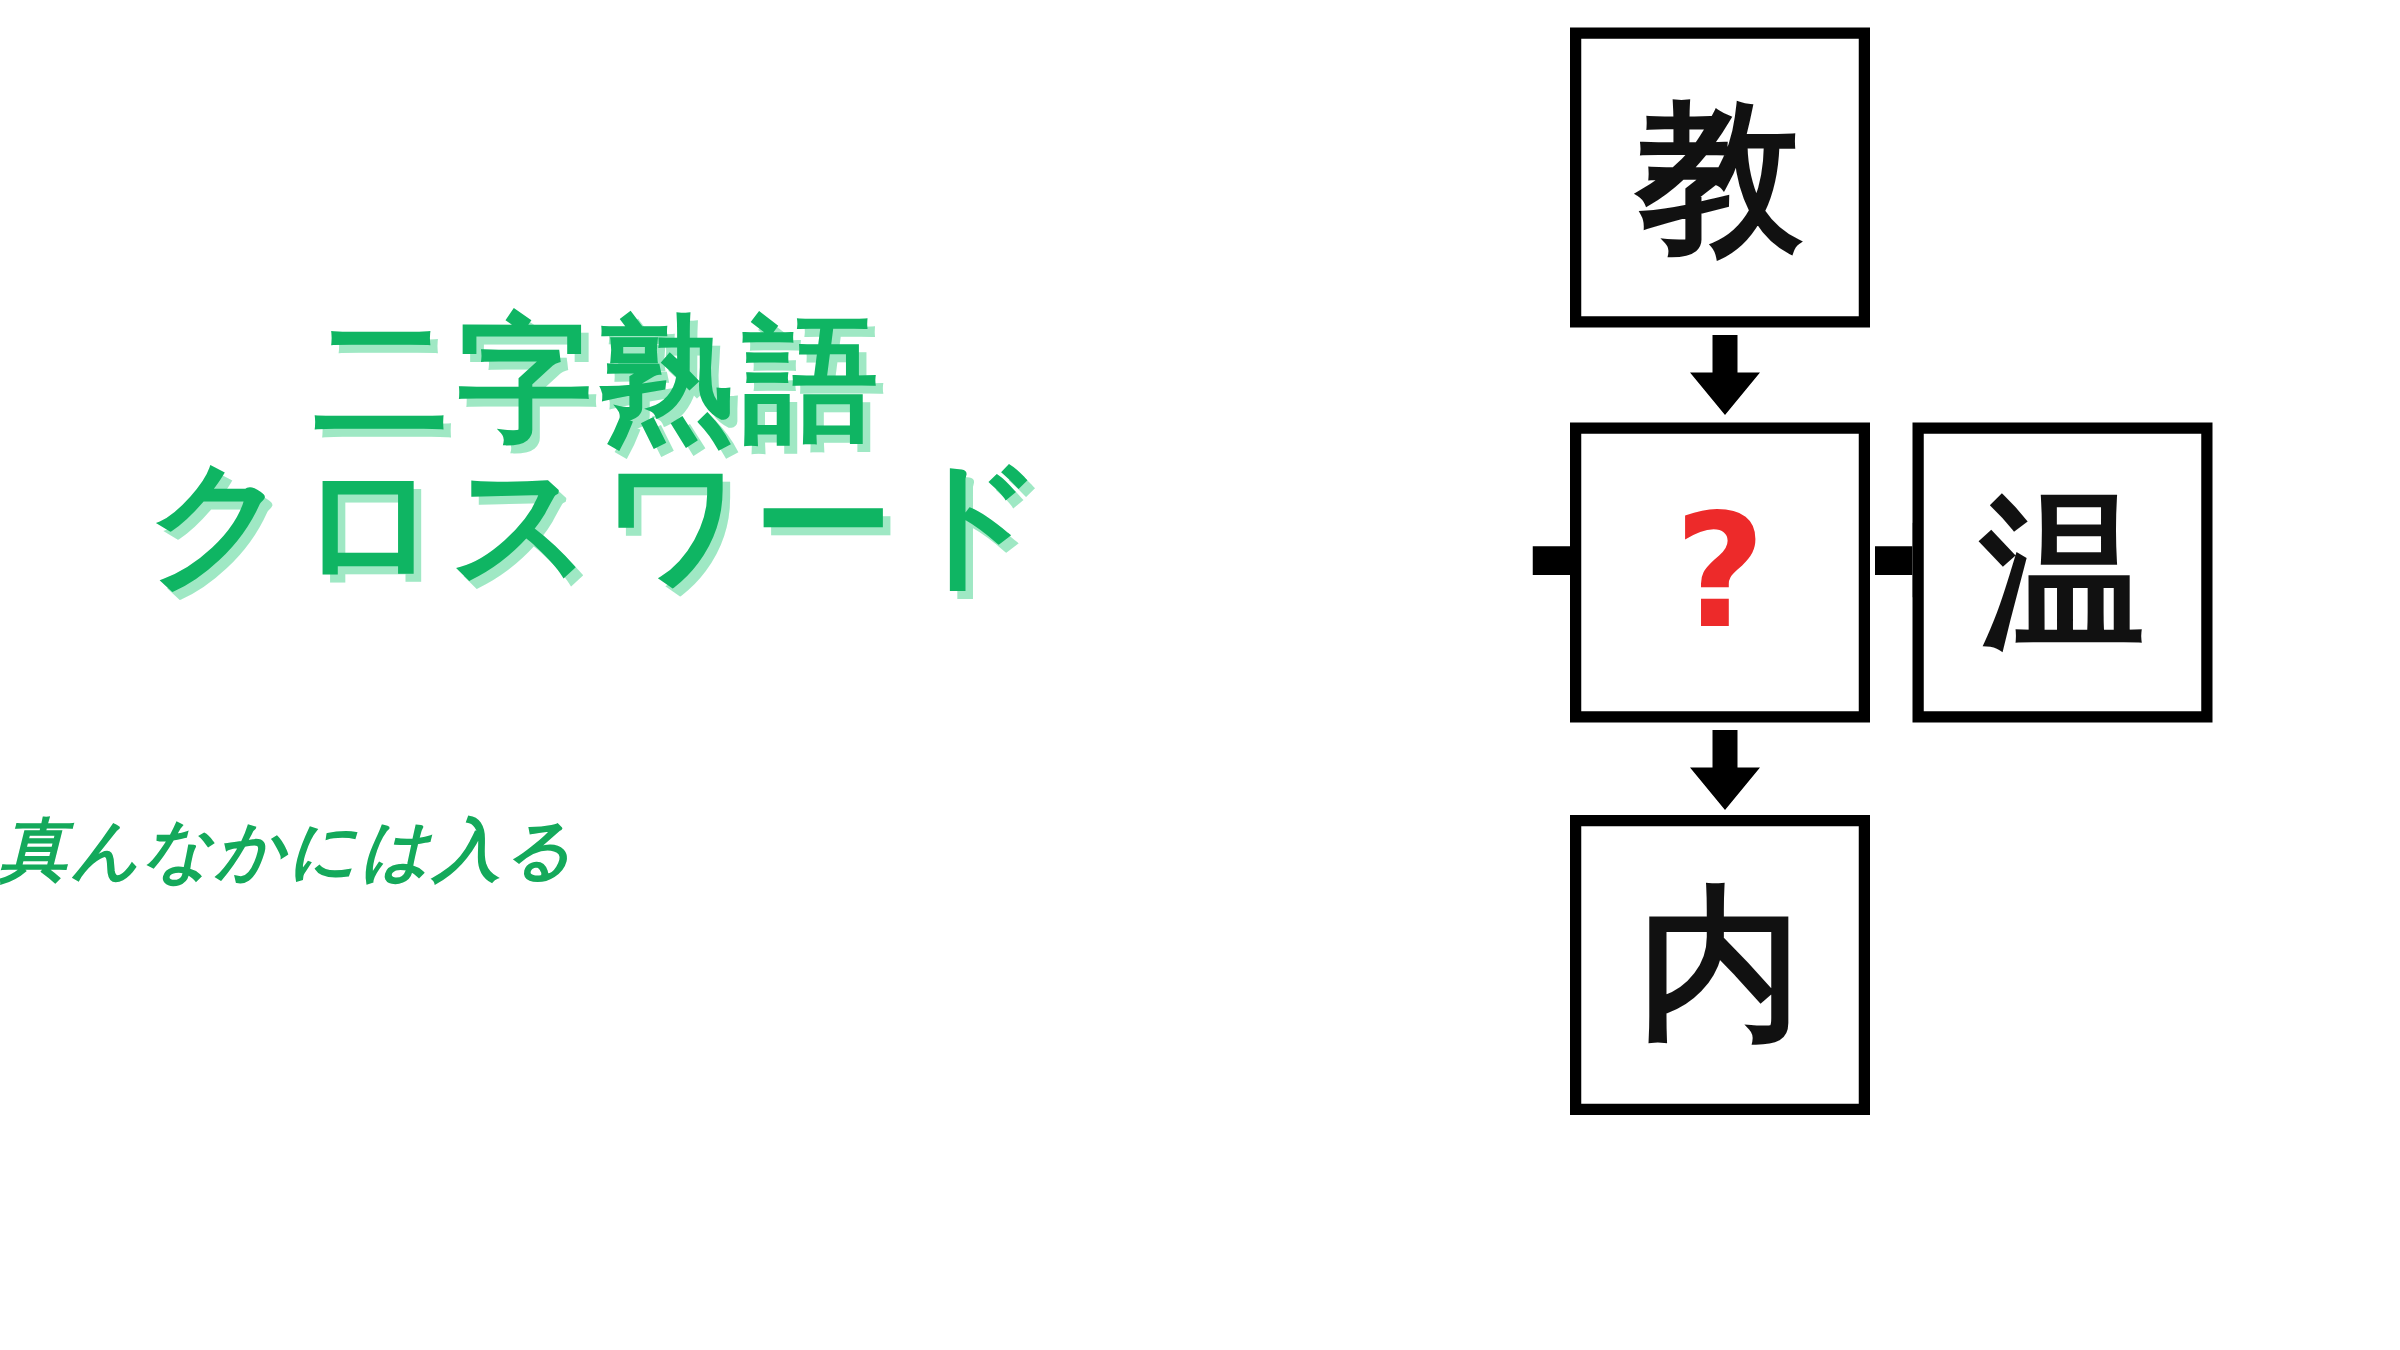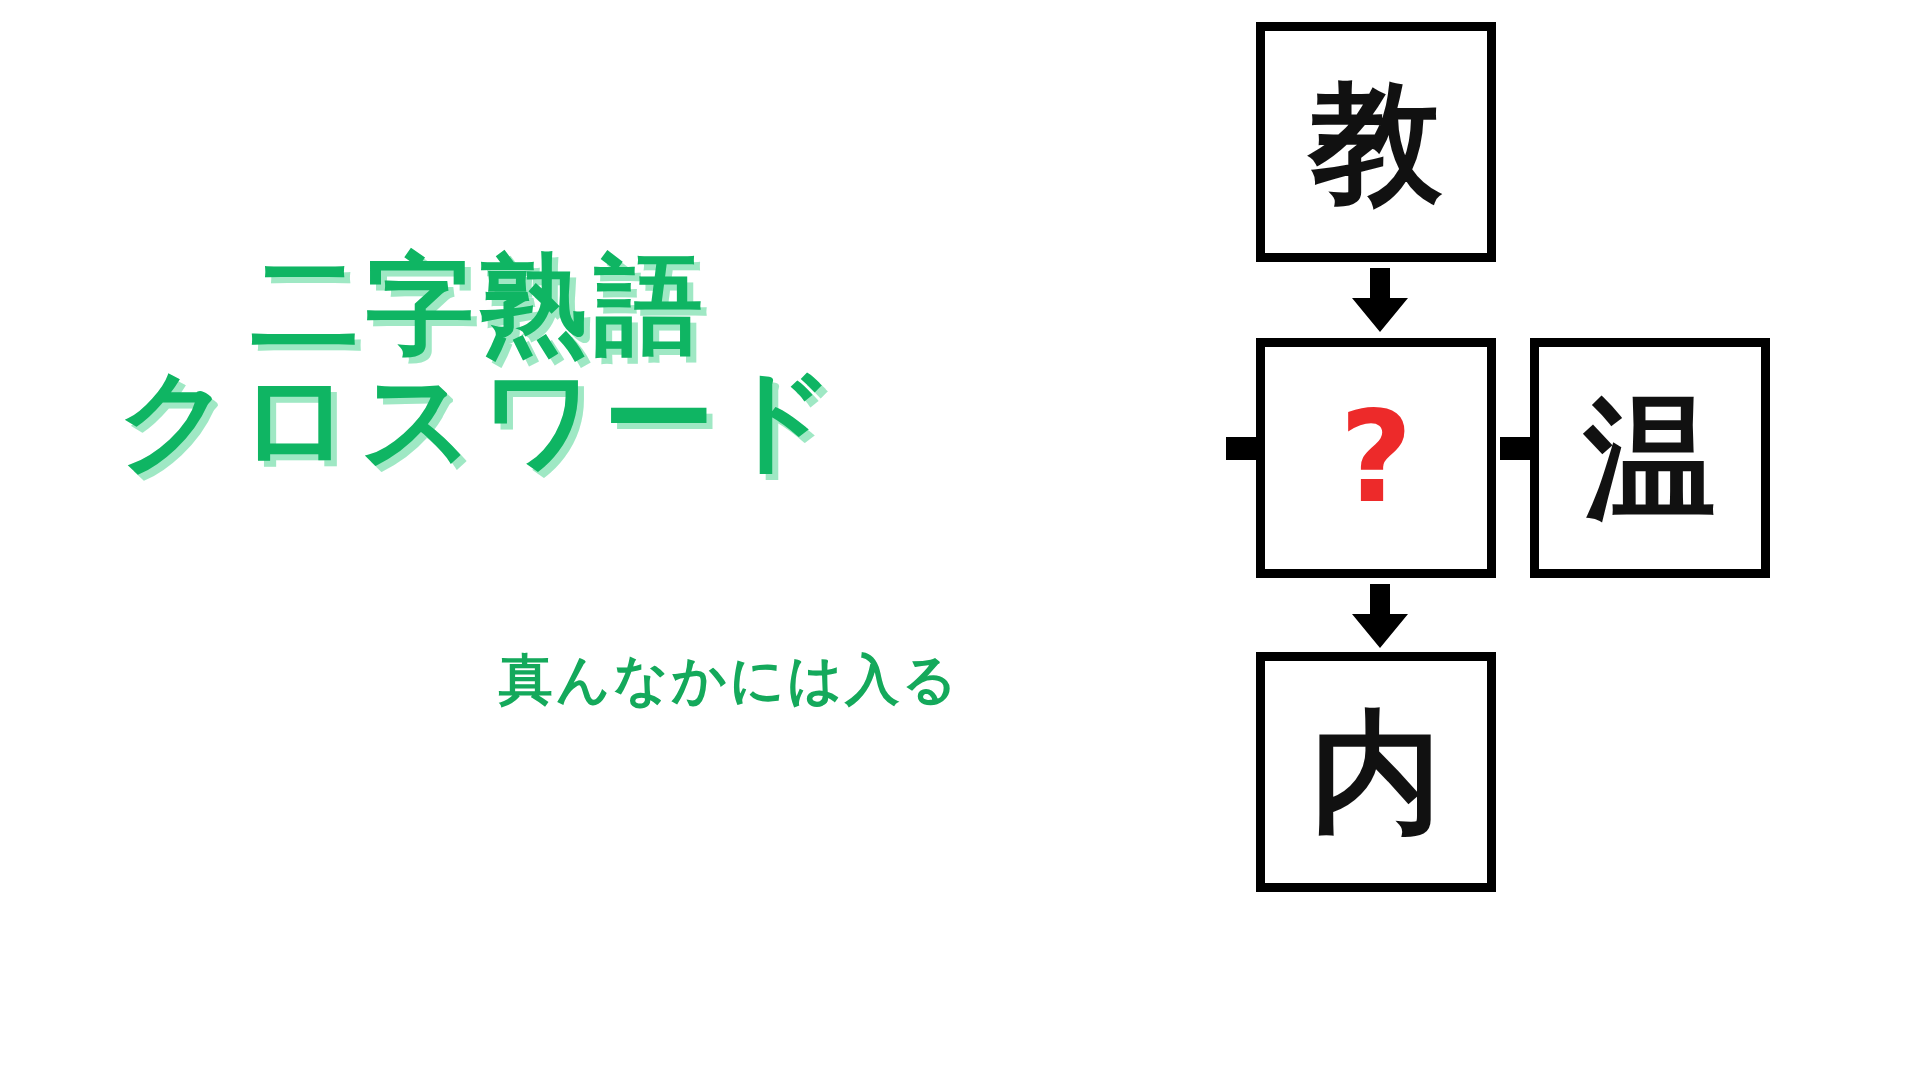--- a/index.html
+++ b/index.html
@@ -55,21 +55,22 @@
   .title-line.l2 {
     font-size: 112px;
     margin-top: 2px;
   }
 
   .subtitle-block {
     position: absolute;
     left: 0;
     top: 650px;
     width: 960px;
-    text-align: right;
+    text-align: left;
+    font-style: italic;
   }
   .sub-line {
     display: block;
     color: #14A95B;
     font-weight: 700;
     font-size: 54px;
     line-height: 1.12;
     letter-spacing: 0.05em;
     white-space: nowrap;
   }

